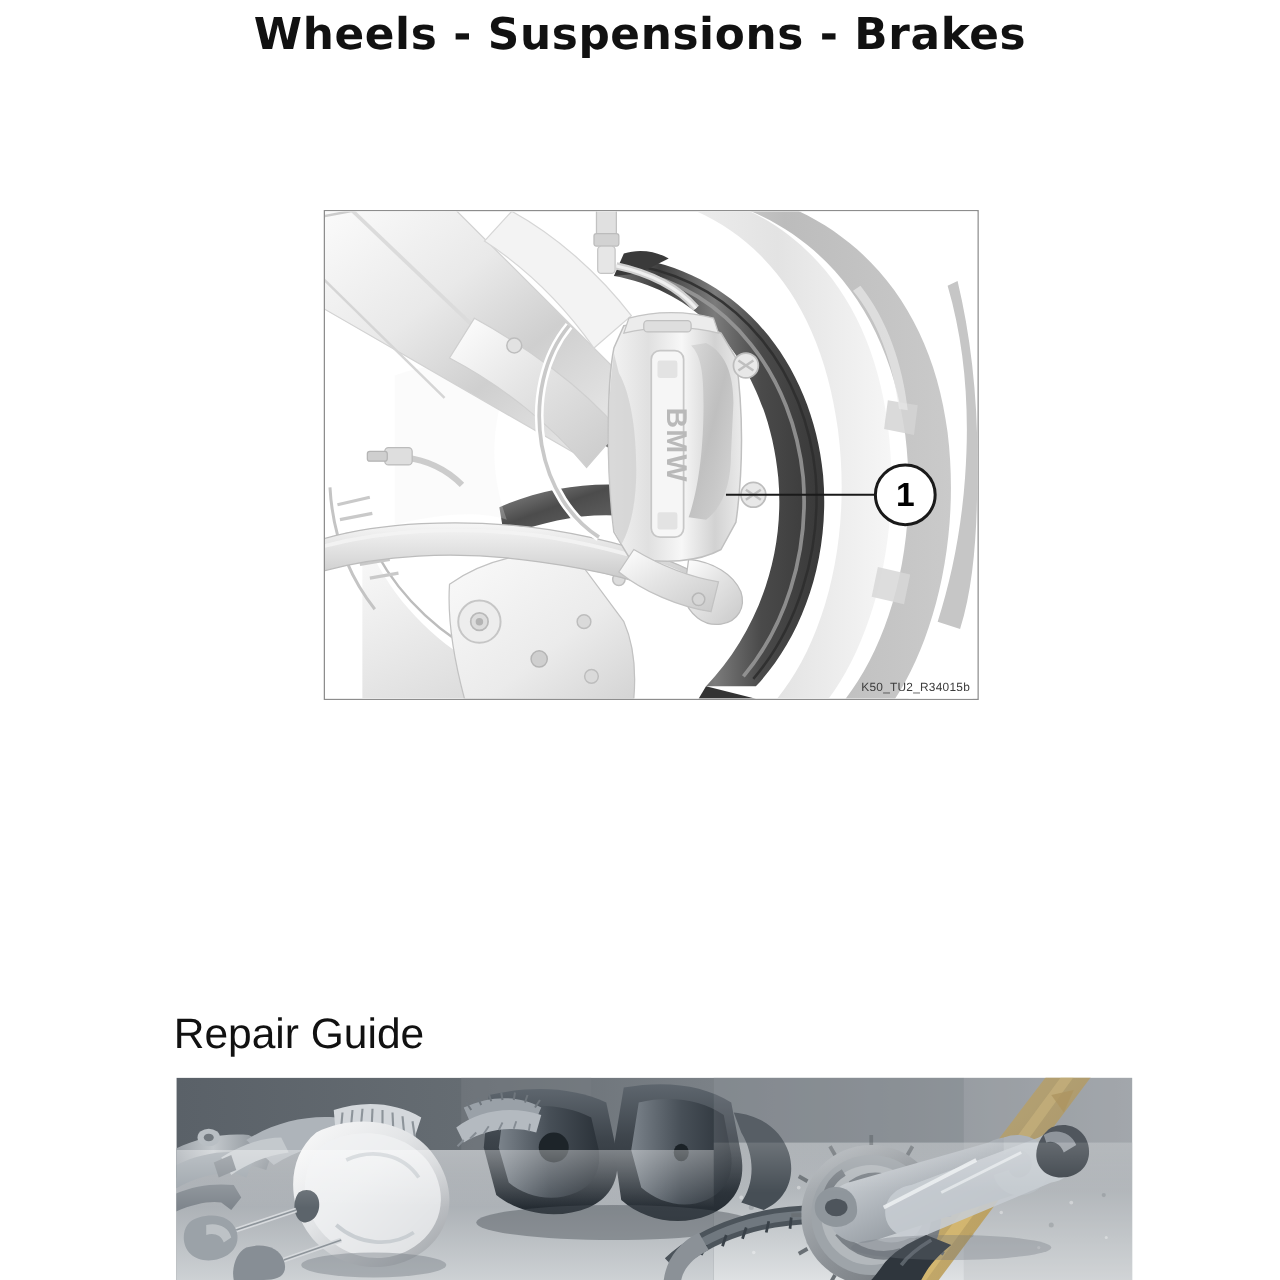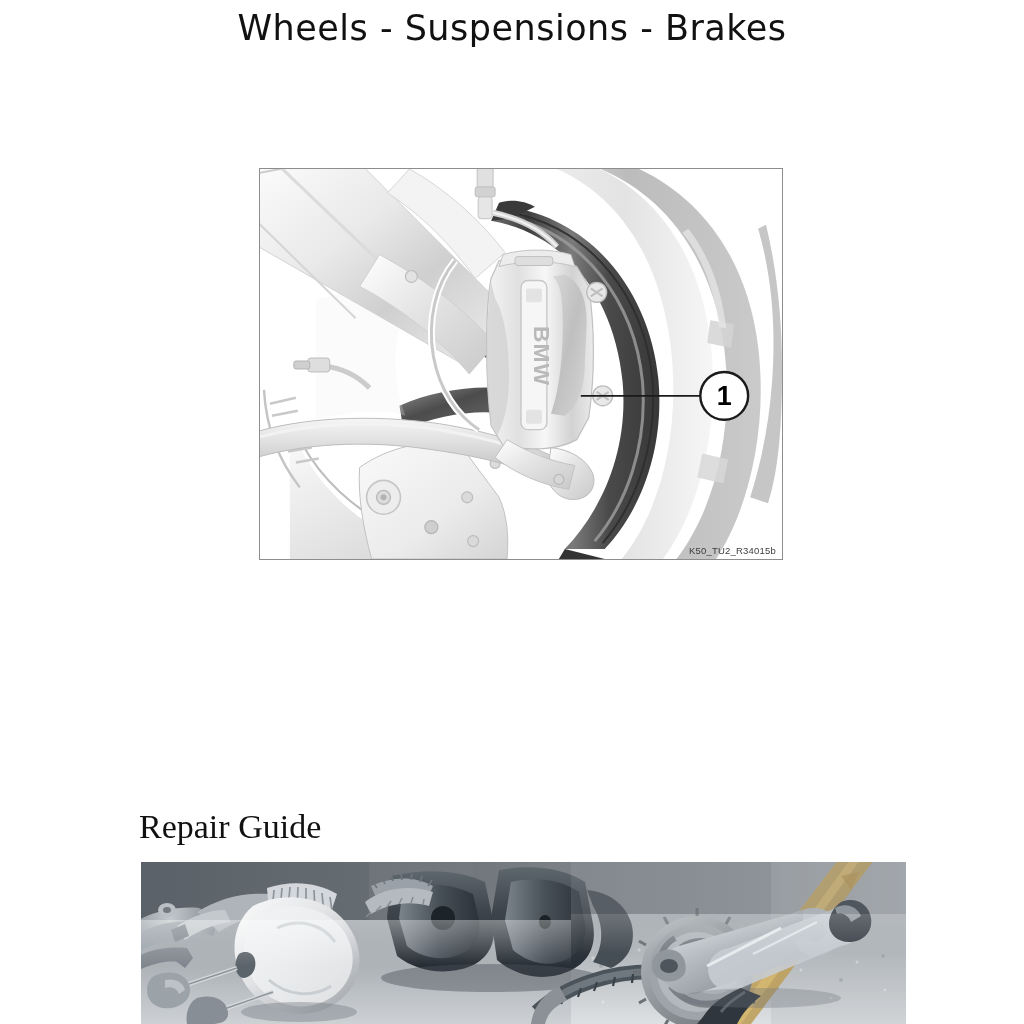--- a/index.html
+++ b/index.html
@@ -18,21 +18,21 @@
 
   
   #page-title {
     position: absolute;
     left: 0;
     top: 8px;
     width: 1024px;
     text-align: center;
     font-family: "DejaVu Sans", sans-serif;
     font-size: 35px;
-    font-weight: 400;
+    font-weight: 700;
     letter-spacing: 0.5px;
     color: #111111;
     white-space: pre;
   }
 
   
   #figure {
     position: absolute;
     left: 259px;
     top: 168px;
@@ -60,21 +60,21 @@
     letter-spacing: 0.2px;
     white-space: nowrap;
     text-align: center;
   }
 
   
   #repair-guide-heading {
     position: absolute;
     left: 139px;
     top: 808px;
-    font-family: Liberation Serif, serif;
+    font-family: Liberation Sans, sans-serif;
     font-size: 34px;
     font-weight: 400;
     color: #111111;
     white-space: pre;
   }
   #repair-banner {
     position: absolute;
     left: 141px;
     top: 862px;
     width: 765px;

